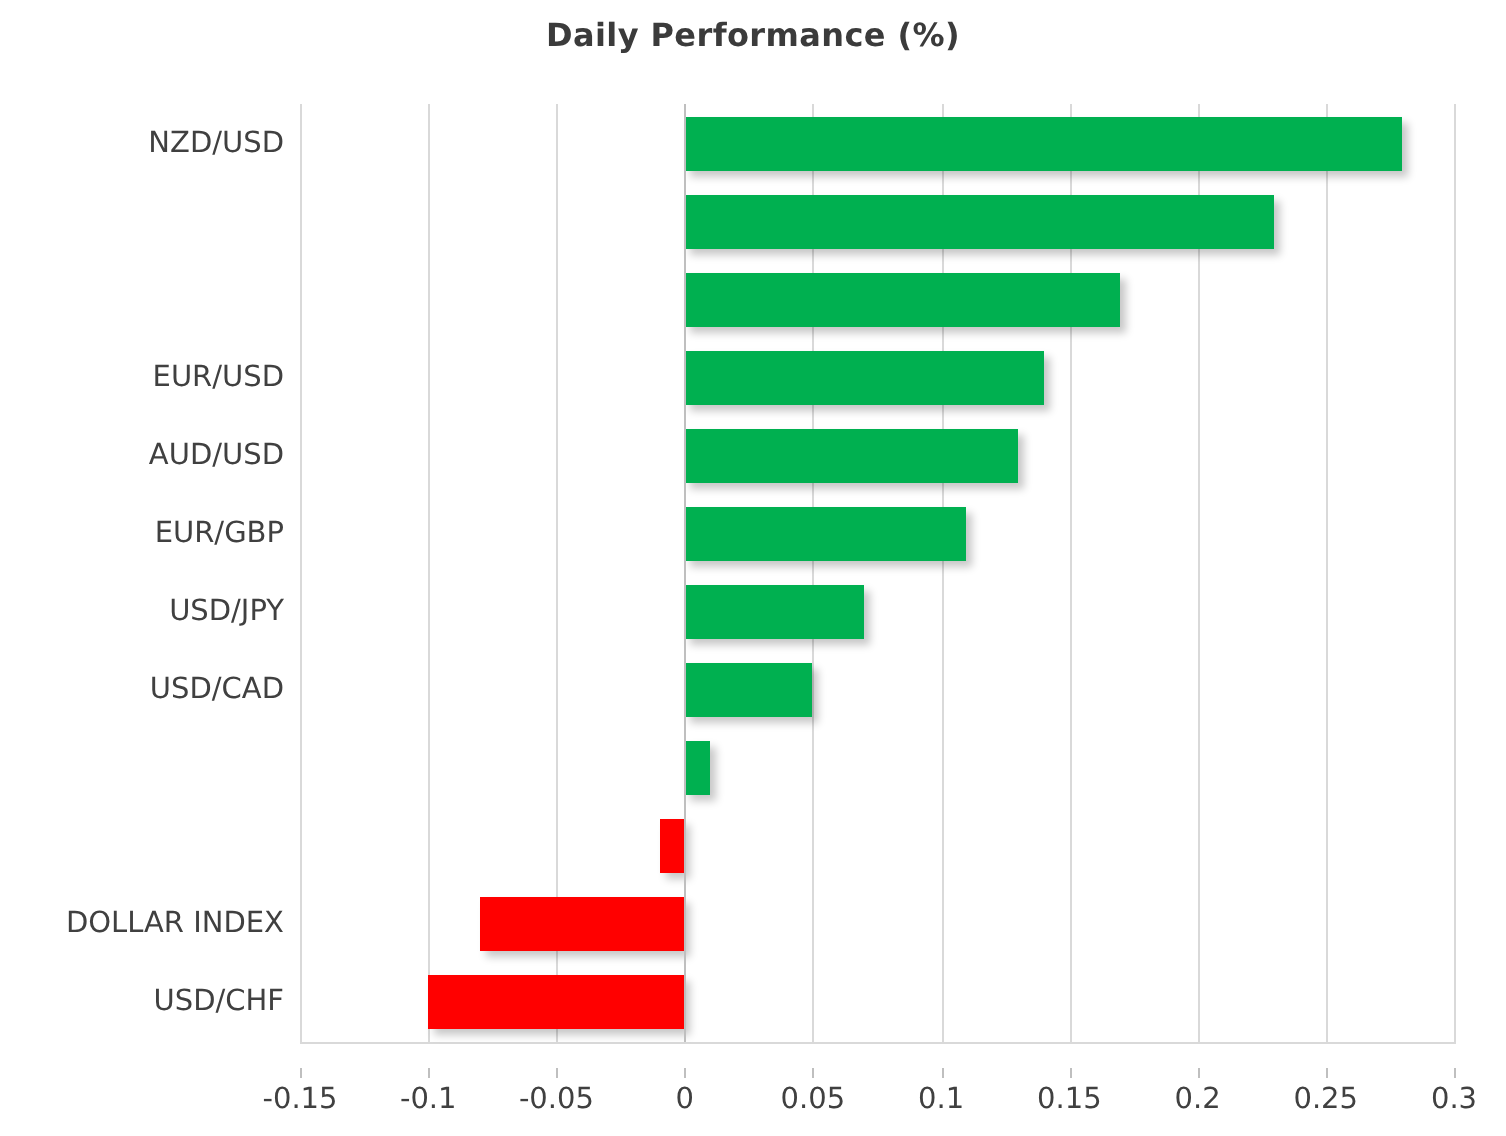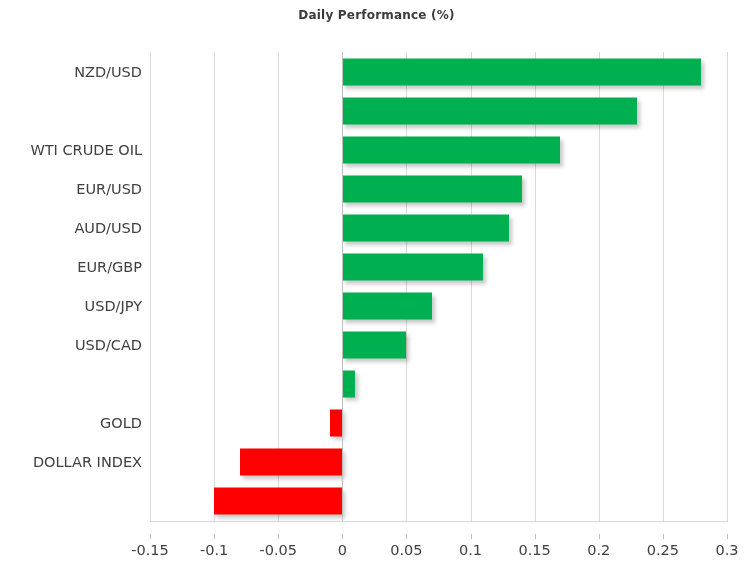--- a/index.html
+++ b/index.html
@@ -22,21 +22,21 @@
     box-sizing: border-box;
   }
 
   
   #chart-title {
     position: absolute;
     left: 0;
     top: 8px;
     width: 753px;
     text-align: center;
-    font-size: 12px;
+    font-size: 16px;
     font-weight: bold;
     color: #3b3b3b;
     letter-spacing: 0.2px;
     white-space: nowrap;
   }
 
   
   
   #plot-area {
     position: absolute;
@@ -123,28 +123,27 @@
 </style>
 </head>
 <body>
 
 <div id="chart-root">
 
   <div id="chart-title">Daily Performance (%)</div>
 
   <div id="category-axis">
       <div class="cat-label" style="top: 19.5417px;">NZD/USD</div>
-      <div class="cat-label" style="top: 97.7083px;">WTI CRUDE OIL</div>
       <div class="cat-label" style="top: 136.792px;">EUR/USD</div>
       <div class="cat-label" style="top: 175.875px;">AUD/USD</div>
       <div class="cat-label" style="top: 214.958px;">EUR/GBP</div>
       <div class="cat-label" style="top: 254.042px;">USD/JPY</div>
       <div class="cat-label" style="top: 293.125px;">USD/CAD</div>
-      <div class="cat-label" style="top: 371.292px;">GOLD</div>
       <div class="cat-label" style="top: 410.375px;">DOLLAR INDEX</div>
+      <div class="cat-label" style="top: 449.458px;">USD/CHF</div>
     </div>
 
   <div id="plot-area">
       <div class="gridline" style="left: 0px;"></div>
       <div class="gridline" style="left: 64.1111px;"></div>
       <div class="gridline" style="left: 128.222px;"></div>
       <div class="gridline zero-line" style="left: 192.333px;"></div>
       <div class="gridline" style="left: 256.444px;"></div>
       <div class="gridline" style="left: 320.556px;"></div>
       <div class="gridline" style="left: 384.667px;"></div>

